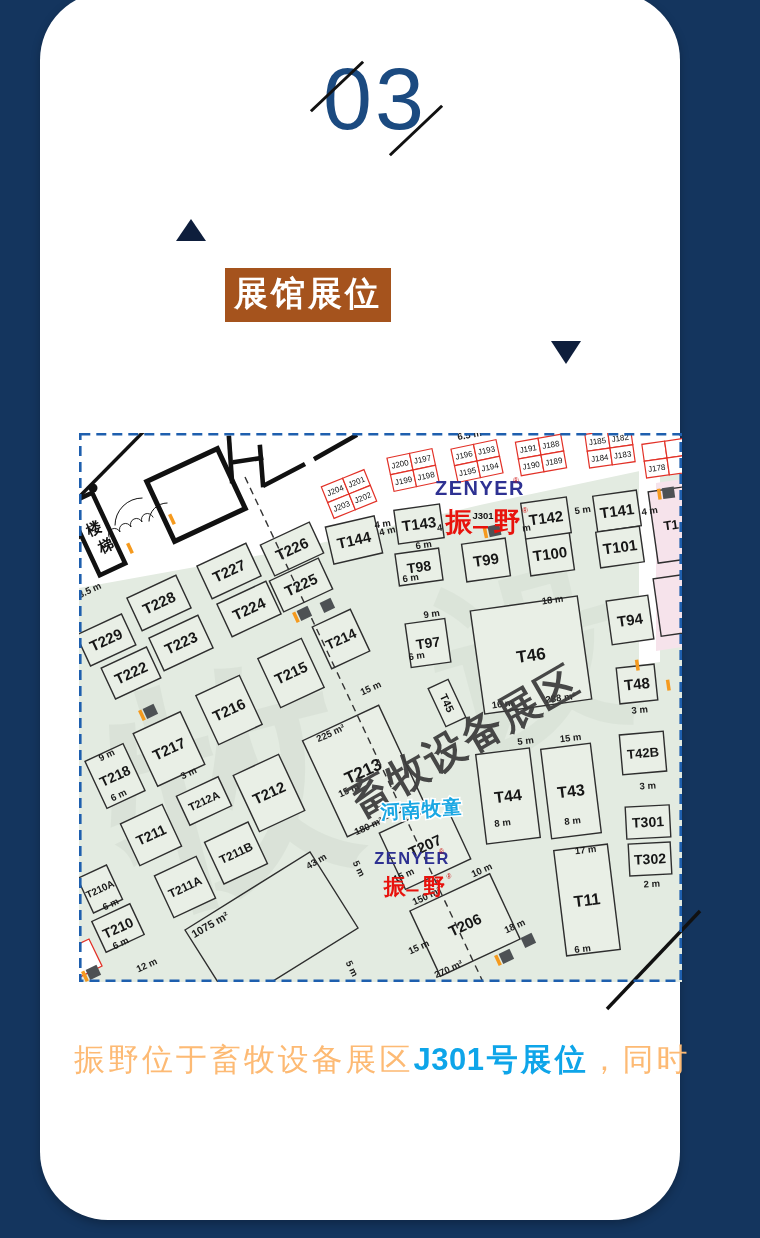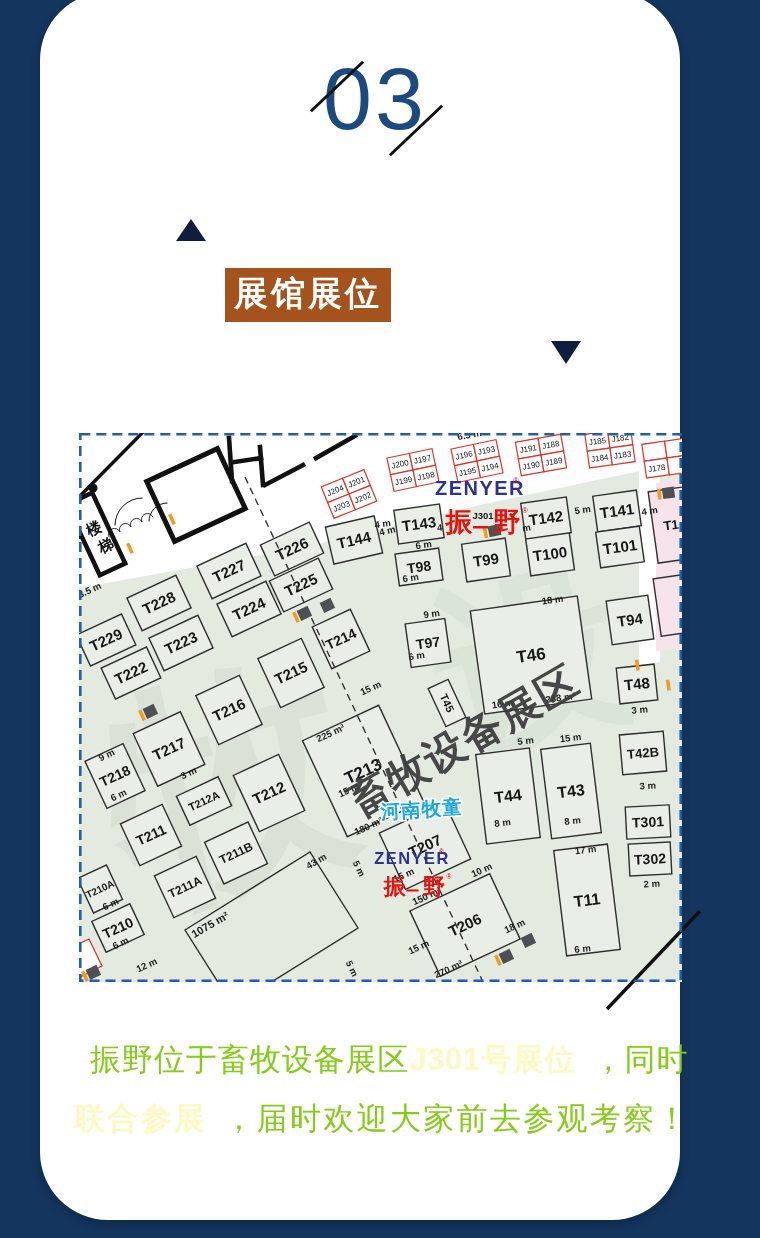--- a/index.html
+++ b/index.html
@@ -29,22 +29,22 @@
     display:inline-block;background:#a5531d;color:#ffffff;
     font-size:34px;font-weight:700;letter-spacing:3px;
     padding:3px 9px 5px 9px;
   }
   .map-svg{position:absolute;left:79px;top:433px;overflow:visible;}
   .footer{
     position:absolute;left:74px;top:1030px;width:614px;
     font-size:31px;line-height:59px;letter-spacing:.5px;
   }
   .f-line{text-align:justify;text-align-last:justify;height:59px;}
-  .seg-b{color:#84cc16;font-weight:400;margin-left:16px;}
-  .seg-o{color:#fef9c3;font-weight:700;}
+  .seg-b{color:#fdba74;font-weight:400;}
+  .seg-o{color:#0ea5e9;font-weight:700;}
 </style>
 </head>
 <body>
 
 <div class="card"></div>
 
 <div class="big-number">03</div>
 <div class="slash slash1"></div>
 <div class="slash slash2"></div>
 
@@ -433,14 +433,13 @@
       </g>
   </g>
   <g stroke="#111">
     <line x1="621" y1="478" x2="528" y2="576" stroke-width="3.4"></line>
   </g>
   <rect x="1.3" y="1.3" width="600.4" height="546.4" fill="none" stroke-dasharray="10 6" stroke-width="2.6" stroke="#1e5fae"></rect>
 </svg>
 
 <div class="footer" id="footer">
     <div class="f-line"><span class="seg-b">振野位于畜牧设备展区</span><span class="seg-o">J301号展位</span><span class="seg-b">，同时</span></div>
-    <div class="f-line"><span class="seg-o">联合参展</span><span class="seg-b">，届时欢迎大家前去参观考察！</span></div>
   </div>
 
 </body></html>

